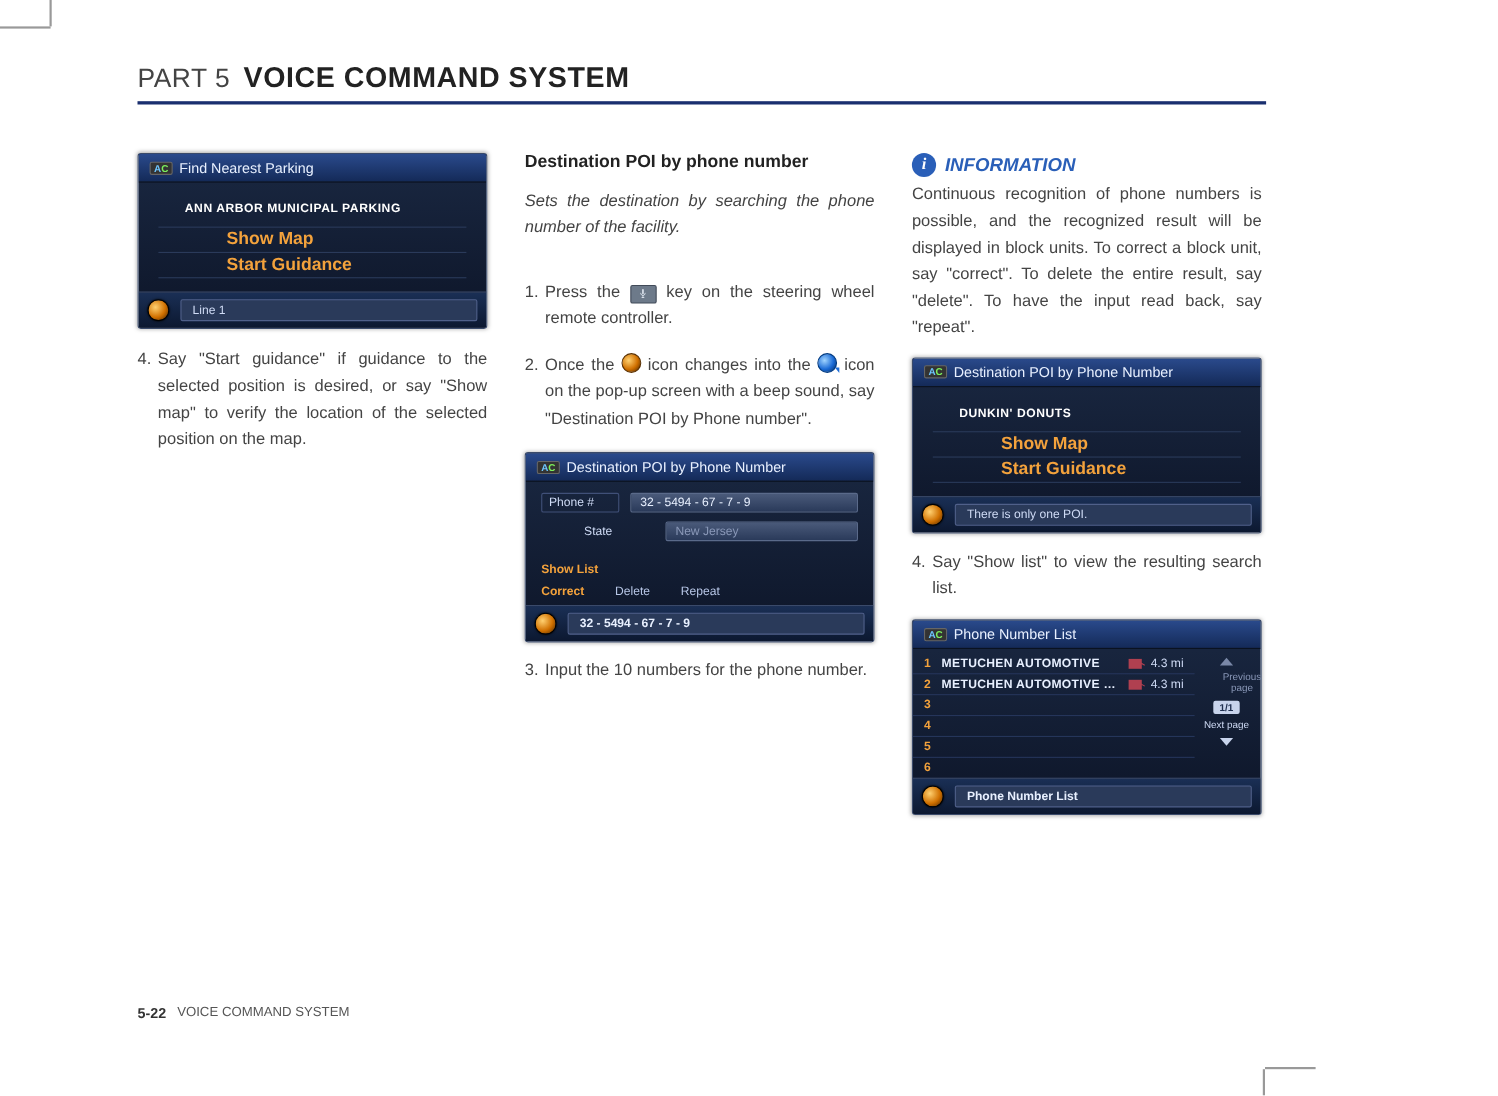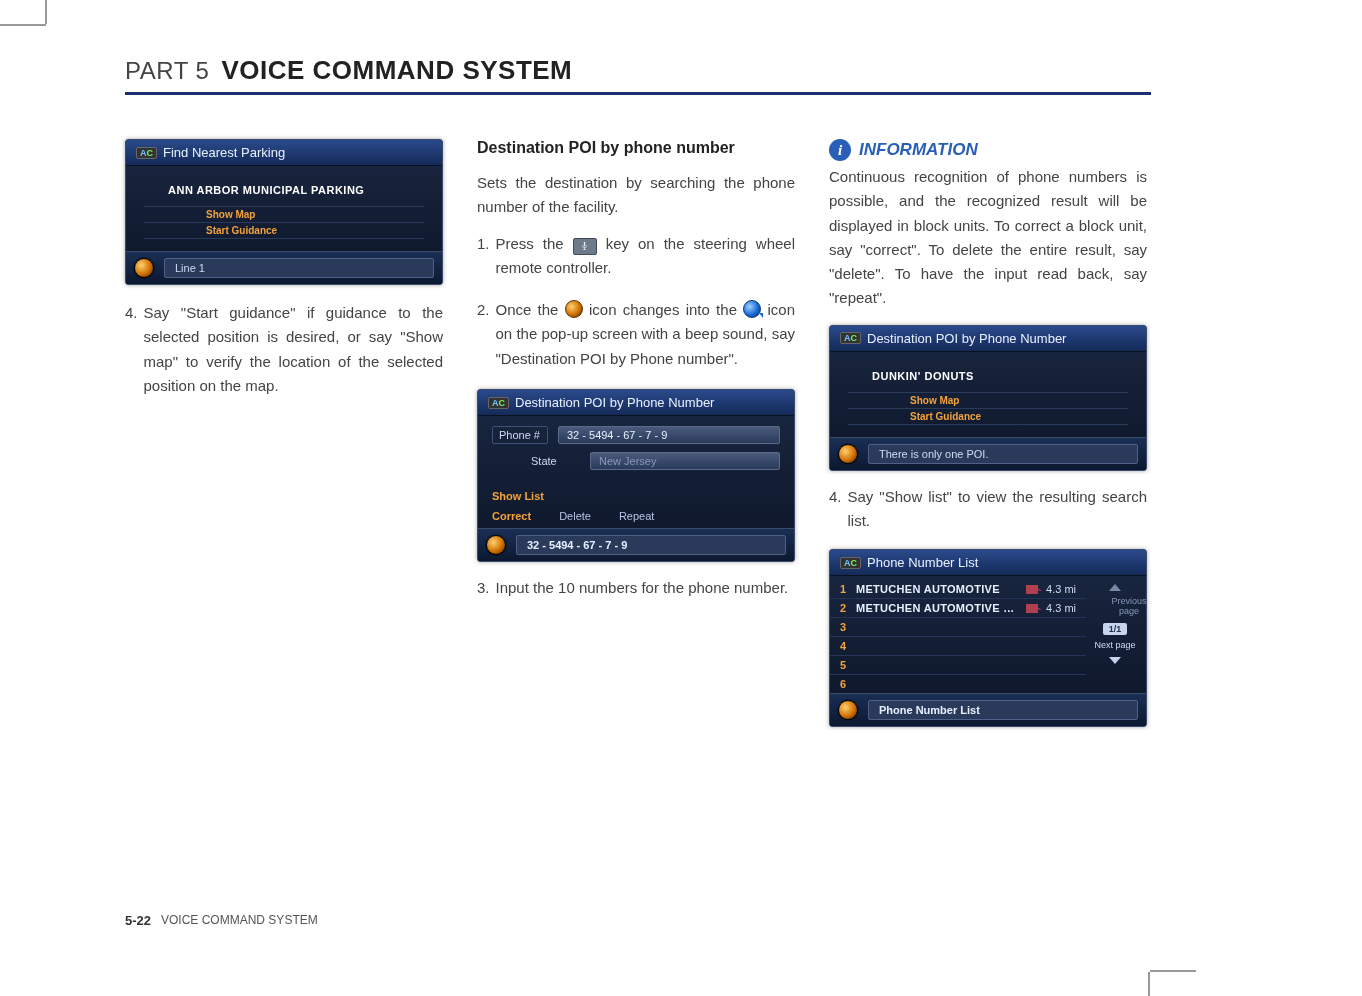--- a/index.html
+++ b/index.html
@@ -82,41 +82,41 @@
   .ac-badge .a { color:#6ec6ff; }
   .ac-badge .c { color:#7cf05c; }
   .panel-body { padding: 12px 18px; font-size: 11px; }
   .sel-item {
     color:#fff; font-weight:600; letter-spacing:0.5px;
     padding: 6px 0 10px 24px; font-size: 11px;
   }
   .link-row {
     color:#f3a23c; font-weight:700; padding:2px 0 2px 62px;
     border-top:1px solid #2a3a5a; border-bottom:1px solid #2a3a5a;
-    font-size:10px;
+    font-size:16px;
   }
   .link-row + .link-row { border-top:none; }
   .status-bar {
     display:flex; gap:10px;
     padding:6px 8px; background: linear-gradient(#1a2f55,#0c1830);
     border-top:1px solid #3a4a6a;
   }
   .voice-orb {
     width:20px; height:20px; border-radius:50%;
     background: radial-gradient(circle at 35% 35%, #ffd070, #d07000 55%, #402000);
     border:1px solid #000; box-shadow: 0 0 2px #000;
   }
   .status-chip {
     flex:1; background:#2a3a5a;
     border:1px solid #50608a; border-radius:2px;
     padding:3px 10px; color:#cfdbf5; font-size:11px;
   }
 
   .form-row { display:flex; align-items:center; gap:10px; padding:4px 10px; }
-  .form-label { width:56px; color:#cfdbf5; font-size:11px; }
+  .form-label { width:71px; color:#cfdbf5; font-size:11px; }
   .form-label.frame { border:1px solid #405078; border-radius:2px; padding:2px 6px; }
   .form-input {
     flex:1; background: linear-gradient(#4a5a7a,#2a3a5a);
     border:1px solid #5a6a8a; border-radius:2px;
     padding:2px 8px; color:#e8f0ff; font-size:11px;
   }
   .cmd-row { display:flex; gap:28px; padding:2px 10px 6px 10px; margin-top:14px; }
   .cmd-row span:first-child { color:#f3a23c; font-weight:600; }
   .cmd-row span { color:#b6c5e5; font-size:11px; }
 
@@ -230,21 +230,21 @@
 
       <div class="step" style="margin-top:16px;">
         <span class="step-num">4.</span>
         <p class="body step-txt">Say "Start guidance" if guidance to the selected position is desired, or say "Show map" to verify the location of the selected position on the map.</p>
       </div>
     </div>
 
     <div class="col">
       <h3 class="sub">Destination POI by phone number</h3>
 
-      <p class="body" style="margin-bottom:12px;">Sets the destination by searching the phone number of the facility.</p>
+      <p class="body" style="margin-bottom:34px;font-style:italic;">Sets the destination by searching the phone number of the facility.</p>
 
       <div class="step">
         <span class="step-num">1.</span>
         <p class="body step-txt">
           <span>Press the </span>
           <span class="key-icon">
             <svg viewBox="0 0 16 16" fill="#e8eef8">
                 <path d="M7 2a1 1 0 0 1 2 0v5a1 1 0 1 1-2 0V2z"></path>
                 <path d="M4.5 6.5a.5.5 0 0 1 1 0 2.5 2.5 0 0 0 5 0 .5.5 0 0 1 1 0 3.5 3.5 0 0 1-3 3.46V12h1a.5.5 0 0 1 0 1h-3a.5.5 0 0 1 0-1h1V9.96a3.5 3.5 0 0 1-3-3.46z"></path>
               </svg>

